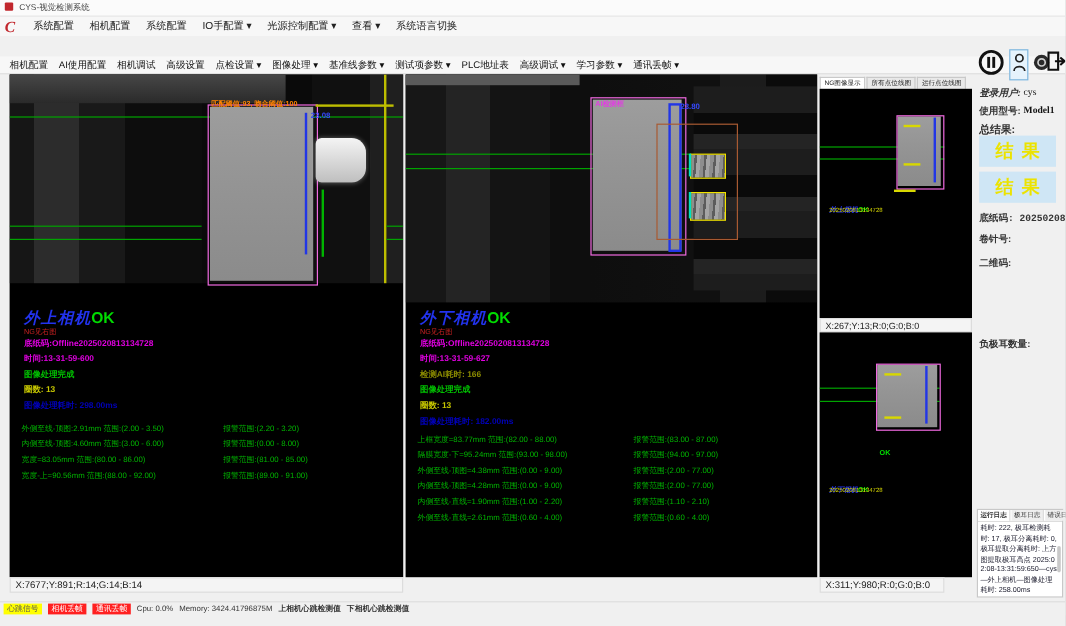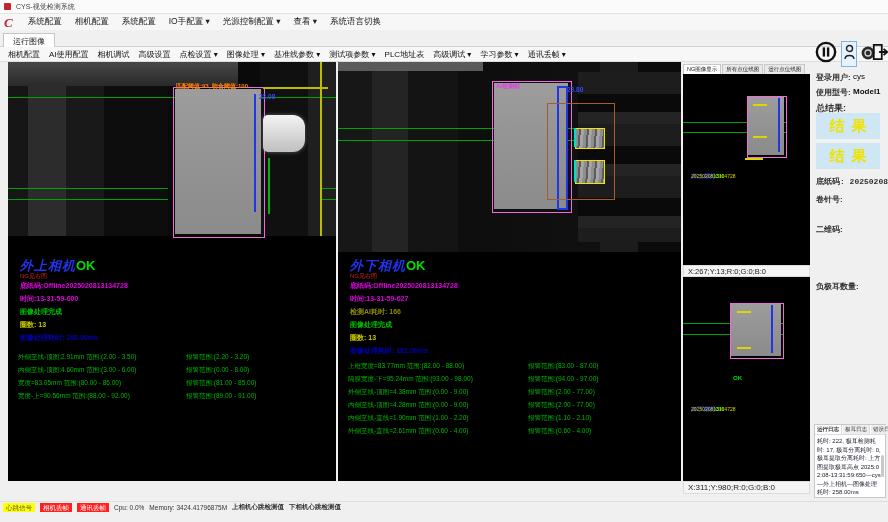--- a/index.html
+++ b/index.html
@@ -48,21 +48,21 @@
   .blabel{font-size:6.5px;font-weight:bold;color:#3548ff;}
   .mini-title{font-size:6px;font-weight:bold;font-style:italic;color:#2233ee;}
   .mini-ok{font-size:6px;font-weight:bold;color:#00dc00;font-style:normal;}
   .mini-sub{font-size:5px;color:#d8d800;}
   
   .ngtabs{display:flex;gap:1px;height:12px;align-items:flex-end;}
   .ngtab{font-size:5.5px;color:#222;background:#e9e9e9;border:1px solid #c9c9c9;border-bottom:none;padding:1px 3px;white-space:nowrap;}
   .ngtab.sel{background:#fff;}
   
   .fld-lab{font-size:8px;font-weight:bold;color:#333;}
-  .fld-val{font-size:8px;color:#111;}
+  .fld-val{font-size:8px;color:#111;font-family:Liberation Serif, serif;}
   .resultbox{position:absolute;width:64px;height:26px;background:#cfe6f5;display:flex;align-items:center;justify-content:center;
              font-size:15px;font-weight:bold;color:#ece300;letter-spacing:7px;text-indent:7px;}
   .btn{position:absolute;background:#fff;border:1px solid #d0d0d0;display:flex;align-items:center;justify-content:center;cursor:pointer;box-sizing:border-box;}
   .btn.sel{background:#e6f3fc;border:1px solid #7fb6dd;}
   
   .logpanel{background:#fff;border:1px solid #c8c8c8;box-sizing:border-box;}
   .logtabs{display:flex;gap:1px;border-bottom:1px solid #ddd;}
   .logtab{font-size:5.5px;padding:1px 2px;background:#eee;border-right:1px solid #ddd;color:#333;white-space:nowrap;}
   .logtab.sel{background:#fff;font-weight:bold;}
   .logbody{font-size:6px;line-height:8.5px;color:#223;padding:2px 3px 2px 2px;word-break:break-all;}
@@ -89,23 +89,20 @@
     <span class="logo">C</span>
     <span class="mi">系统配置</span>
     <span class="mi">相机配置</span>
     <span class="mi">系统配置</span>
     <span class="mi">IO手配置 ▾</span>
     <span class="mi">光源控制配置 ▾</span>
     <span class="mi">查看 ▾</span>
     <span class="mi">系统语言切换</span>
   </div>
 
-  <div class="abs pagetabs">
-    <span class="ptab">运行图像</span>
-  </div>
 
   <div class="abs toolbar">
     <span class="ti">相机配置</span>
     <span class="ti">AI使用配置</span>
     <span class="ti">相机调试</span>
     <span class="ti">高级设置</span>
     <span class="ti">点检设置 ▾</span>
     <span class="ti">图像处理 ▾</span>
     <span class="ti">基准线参数 ▾</span>
     <span class="ti">测试项参数 ▾</span>
@@ -148,20 +145,21 @@
 
     <span class="ov mrow" style="left:10px;top:291px;">外侧至线-顶图:2.91mm 范围:(2.00 - 3.50)</span>
     <span class="ov mrow" style="left:178px;top:291px;">报警范围:(2.20 - 3.20)</span>
     <span class="ov mrow" style="left:10px;top:304px;">内侧至线-顶图:4.60mm 范围:(3.00 - 6.00)</span>
     <span class="ov mrow" style="left:178px;top:304px;">报警范围:(0.00 - 8.00)</span>
     <span class="ov mrow" style="left:10px;top:317px;">宽度=83.05mm 范围:(80.00 - 86.00)</span>
     <span class="ov mrow" style="left:178px;top:317px;">报警范围:(81.00 - 85.00)</span>
     <span class="ov mrow" style="left:10px;top:330px;">宽度-上=90.56mm 范围:(88.00 - 92.00)</span>
     <span class="ov mrow" style="left:178px;top:330px;">报警范围:(89.00 - 91.00)</span>
   </div>
+  <div class="abs coords" style="left:8px;top:481px;width:328px;height:13px;">X:7677;Y:891;R:14;G:14;B:14</div>
 
   <div class="abs cam" style="left:338px;top:62px;width:343px;height:419px;">
     <div class="abs" style="left:0;top:0;width:343px;height:190px;background:
         linear-gradient(90deg,#171717 0 34px,#242424 34px 70px,#141414 70px 120px,#0e0e0e 120px 154px,#101010 232px 262px,#1c1c1c 262px 300px,#0b0b0b 300px 343px);">
       <div class="abs" style="left:0;top:0;width:145px;height:9px;background:#5a5a5a;"></div>
       <div class="abs" style="left:240px;top:10px;width:103px;height:170px;background:
           repeating-linear-gradient(180deg,#1d1d1d 0 22px,#0a0a0a 22px 40px,#242424 40px 52px);"></div>
       <div class="gline" style="left:0;top:66px;width:237px;"></div>
       <div class="gline" style="left:0;top:78px;width:237px;"></div>
       <div class="grayblock" style="left:156px;top:21px;width:74px;height:126px;"></div>
@@ -228,21 +226,21 @@
     <div class="pinkbox" style="left:47px;top:26px;width:52px;height:54px;"></div>
     <div class="abs" style="left:88px;top:28px;width:2px;height:48px;background:#2236e6;"></div>
     <div class="abs" style="left:54px;top:34px;width:14px;height:2px;background:#d8d800;"></div>
     <div class="abs" style="left:54px;top:70px;width:14px;height:2px;background:#d8d800;"></div>
     <span class="ov mini-ok" style="left:50px;top:98px;">OK</span>
     <div class="ov" style="left:8px;top:120px;">
       <span class="mini-title">外下相机</span><span class="mini-ok">OK</span>
     </div>
     <span class="ov mini-sub" style="left:8px;top:129px;">2025020813134728</span>
   </div>
-  <div class="abs coords" style="left:683px;top:481px;width:127px;height:13px;">X:311;Y:980;R:0;G:0;B:0</div>
+  <div class="abs coords" style="left:683px;top:481px;width:104px;height:13px;">X:311;Y:980;R:0;G:0;B:0</div>
 
   <div class="btn" style="left:814px;top:42px;width:24px;height:24px;border:none;background:transparent;">
     <span>
       <svg width="22" height="22" viewBox="0 0 24 24">
           <circle cx="12" cy="12" r="10" fill="none" stroke="#111" stroke-width="2.6"></circle>
           <rect x="8.4" y="7" width="2.6" height="10" fill="#111"></rect>
           <rect x="13" y="7" width="2.6" height="10" fill="#111"></rect>
         </svg>
     </span>
   </div>
@@ -264,32 +262,32 @@
   </div>
   <div class="btn" style="left:871px;top:42px;width:17px;height:23px;border:none;background:transparent;">
     <span>
       <svg width="16" height="18" viewBox="0 0 18 20">
           <path d="M2 2 h9 v16 h-9 z" fill="none" stroke="#111" stroke-width="2"></path>
           <path d="M8 10 h8 M13 6.5 L17 10 L13 13.5" fill="none" stroke="#111" stroke-width="2"></path>
         </svg>
     </span>
   </div>
 
-  <span class="abs fld-lab" style="left:816px;top:72px;">登录用户:</span>
+  <span class="abs fld-lab" style="left:816px;top:72px;font-style:italic;">登录用户:</span>
   <span class="abs fld-val" style="left:853px;top:72px;">cys</span>
   <span class="abs fld-lab" style="left:816px;top:87px;">使用型号:</span>
   <span class="abs fld-val" style="left:853px;top:87px;font-weight:bold;">Model1</span>
   <span class="abs fld-lab" style="left:816px;top:102px;font-size:9px;">总结果:</span>
 
   <div class="resultbox" style="left:816px;top:113px;">结果</div>
   <div class="resultbox" style="left:816px;top:143px;">结果</div>
 
   <span class="abs fld-lab" style="left:816px;top:176px;font-family:Liberation Mono, monospace;">底纸码: 20250208</span>
   <span class="abs fld-lab" style="left:816px;top:194px;">卷针号:</span>
-  <span class="abs fld-lab" style="left:816px;top:224px;text-align:center;">二维码:</span>
+  <span class="abs fld-lab" style="left:816px;top:214px;text-align:center;">二维码:</span>
   <span class="abs fld-lab" style="left:816px;top:234px;margin-top:47px;">负极耳数量:</span>
 
   <div class="abs logpanel" style="left:814px;top:424px;width:72px;height:74px;">
     <div class="logtabs">
       <span class="logtab sel">运行日志</span>
       <span class="logtab">极耳日志</span>
       <span class="logtab">错误日志</span>
     </div>
     <div class="logbody">耗时: 222, 极耳检测耗时: 17, 极耳分离耗时: 0, 极耳提取分离耗时: 上方图提取极耳高点 2025:02:08-13:31:59:650—cys—外上相机—图像处理耗时: 258.00ms</div>
     <div class="logscroll"></div>

